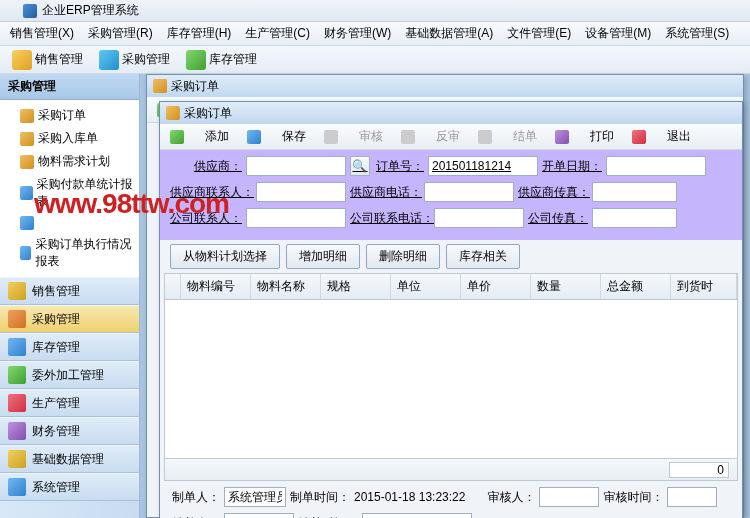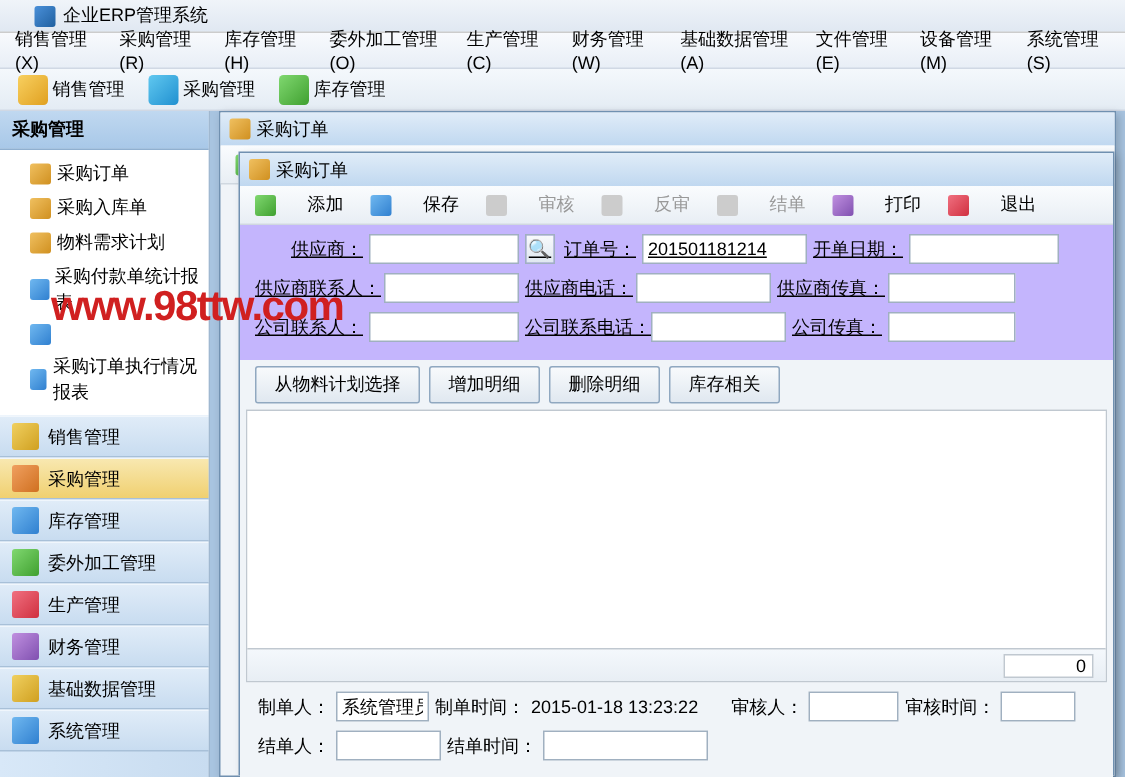--- a/index.html
+++ b/index.html
@@ -74,21 +74,20 @@
 
 <div class="titlebar">
   <span class="titlebar-icon"></span>
   <span>企业ERP管理系统</span>
 </div>
 
 <div class="menubar">
   <span class="menubar-item">销售管理(X)</span>
   <span class="menubar-item">采购管理(R)</span>
   <span class="menubar-item">库存管理(H)</span>
-  <span class="menubar-item">委外加工管理(O)</span>
   <span class="menubar-item">生产管理(C)</span>
   <span class="menubar-item">财务管理(W)</span>
   <span class="menubar-item">基础数据管理(A)</span>
   <span class="menubar-item">文件管理(E)</span>
   <span class="menubar-item">设备管理(M)</span>
   <span class="menubar-item">系统管理(S)</span>
 </div>
 
 <div class="toolbar-row">
   <div class="tb-item">
@@ -262,20 +261,31 @@
         </div>
 
         <div class="btn-row">
           <button class="btn">从物料计划选择</button>
           <button class="btn">增加明细</button>
           <button class="btn">删除明细</button>
           <button class="btn">库存相关</button>
         </div>
 
         <div class="grid">
+          <div class="grid-header">
+            <div class="grid-col" style="width:16px"></div>
+            <div class="grid-col" style="width:70px">物料编号</div>
+            <div class="grid-col" style="width:70px">物料名称</div>
+            <div class="grid-col" style="width:70px">规格</div>
+            <div class="grid-col" style="width:70px">单位</div>
+            <div class="grid-col" style="width:70px">单价</div>
+            <div class="grid-col" style="width:70px">数量</div>
+            <div class="grid-col" style="width:70px">总金额</div>
+            <div class="grid-col" style="flex:1">到货时</div>
+          </div>
           <div class="grid-body"></div>
           <div class="grid-footer">
             <span class="footer-cell">0</span>
           </div>
         </div>
 
         <div class="bottom-form">
           <div class="form-row">
             <span class="form-label" style="width:50px">制单人：</span>
             <input class="form-input" style="width: 62px;" value="系统管理员">

